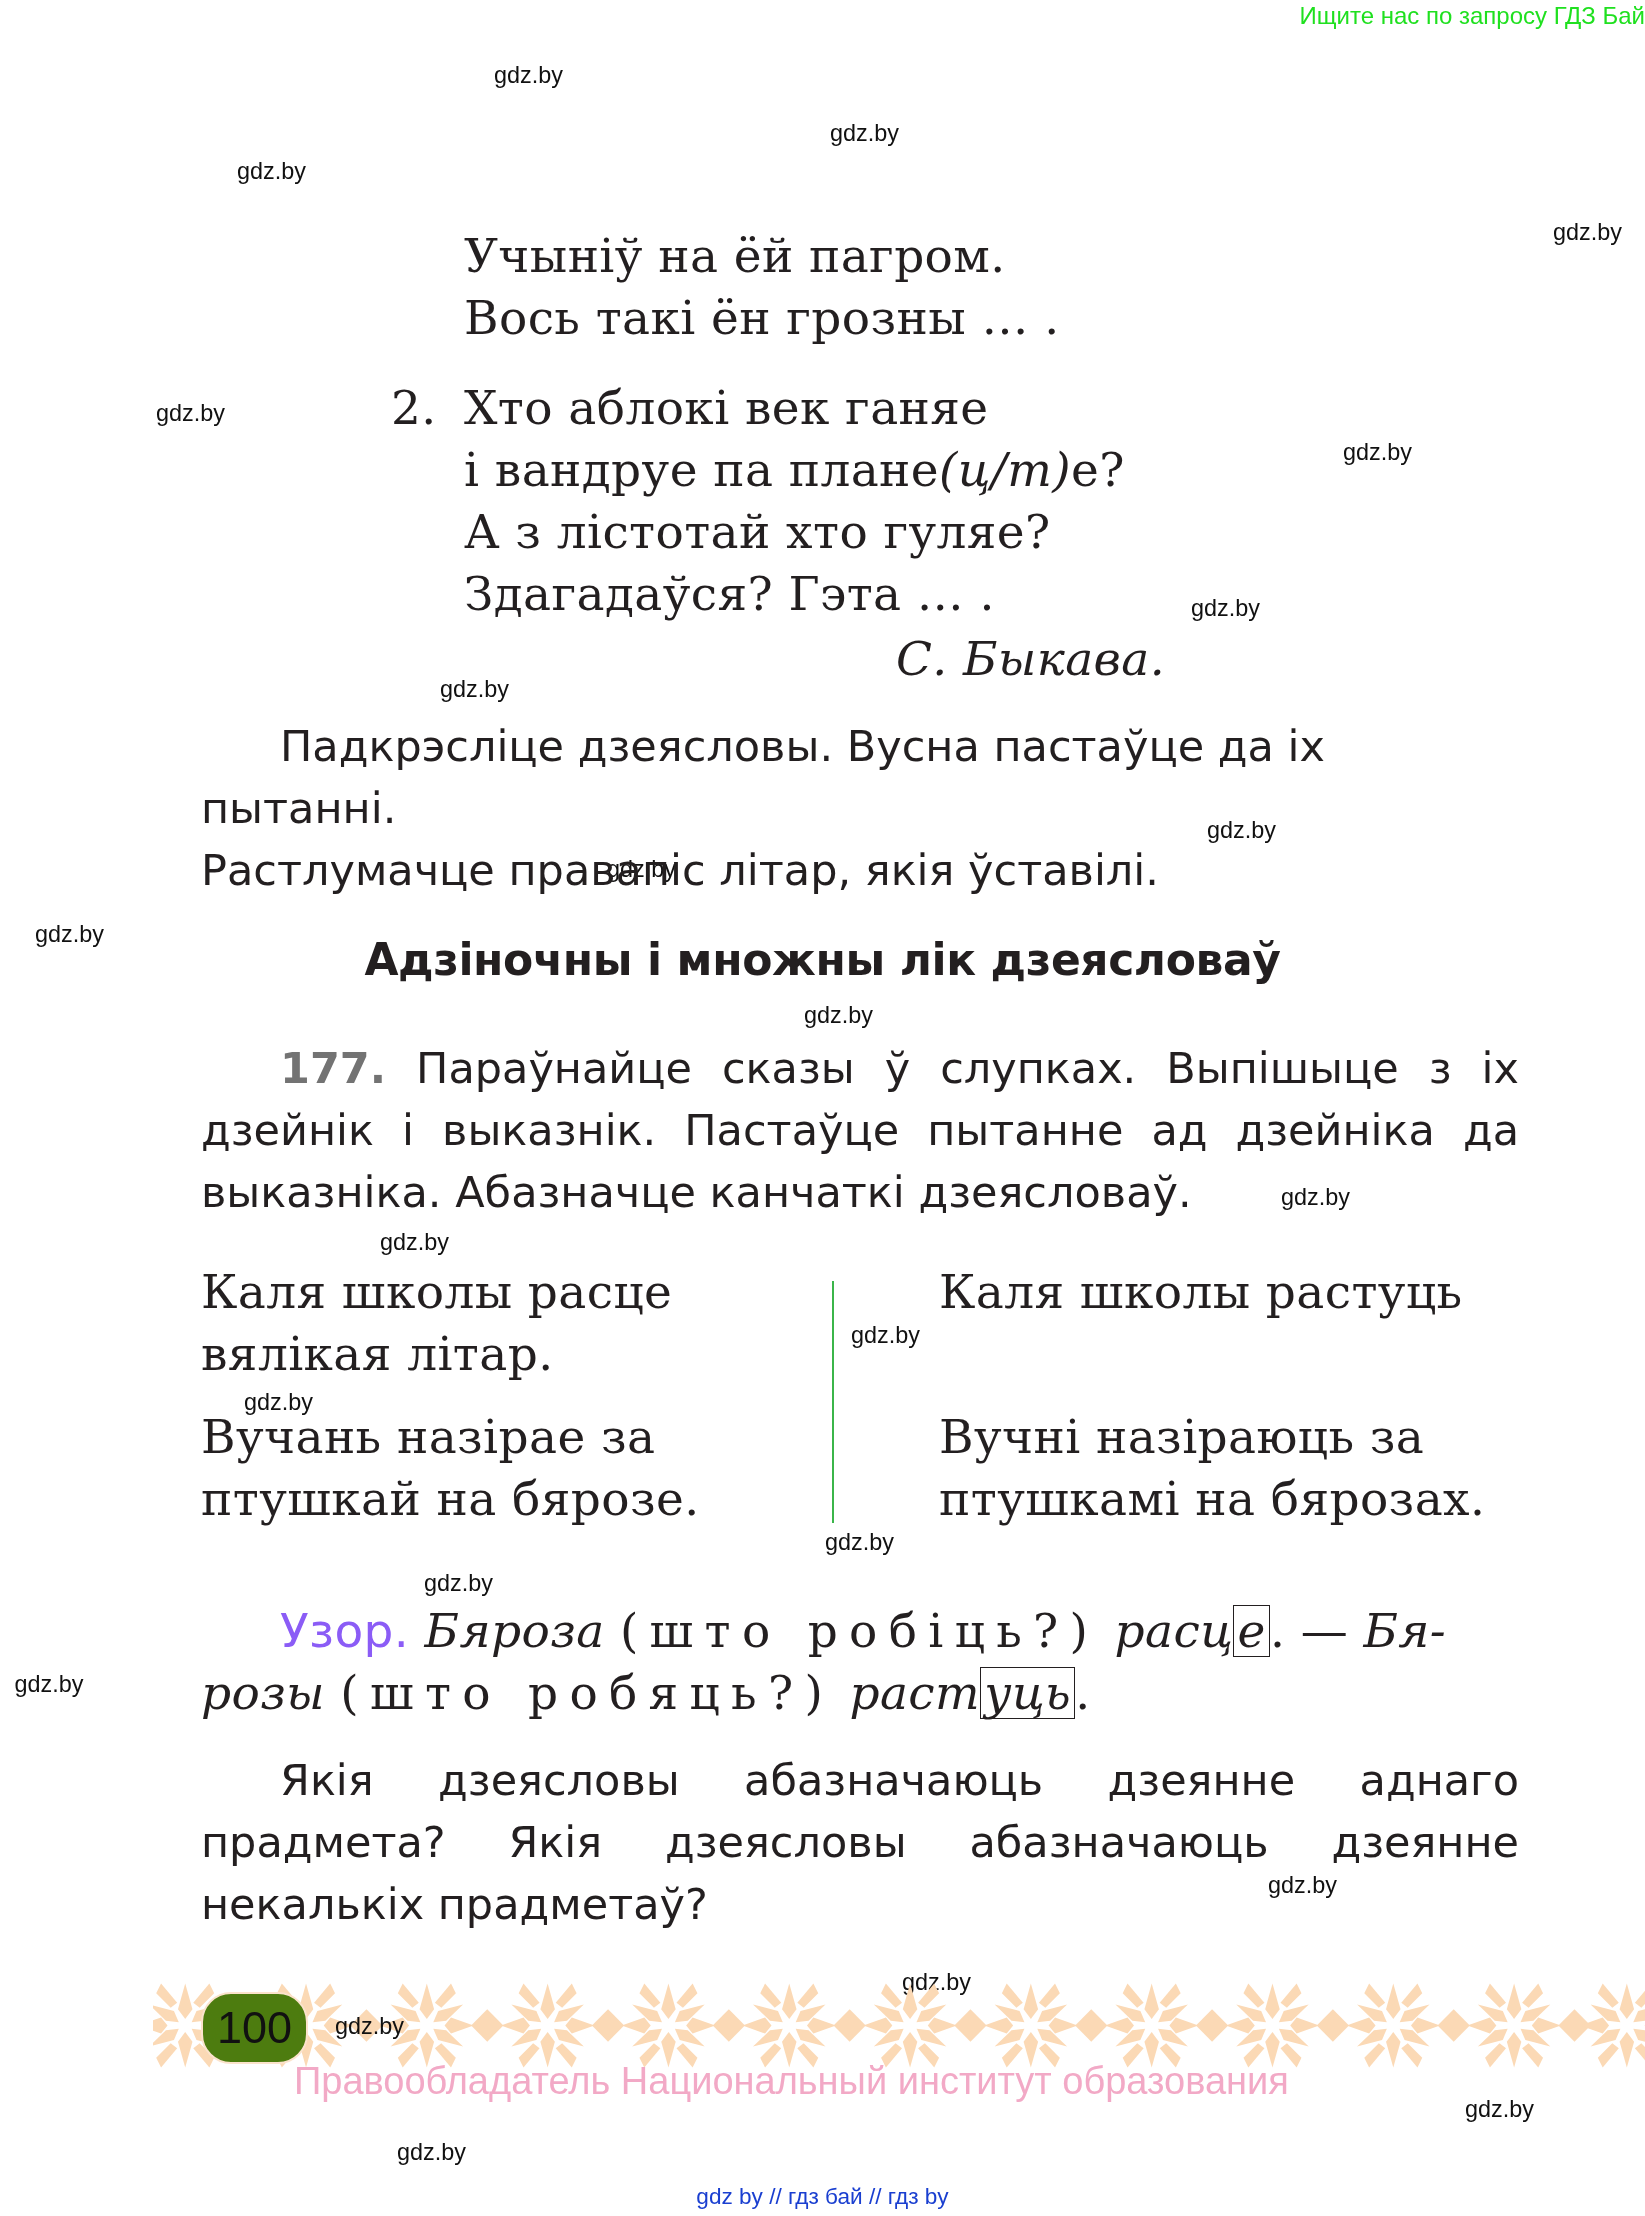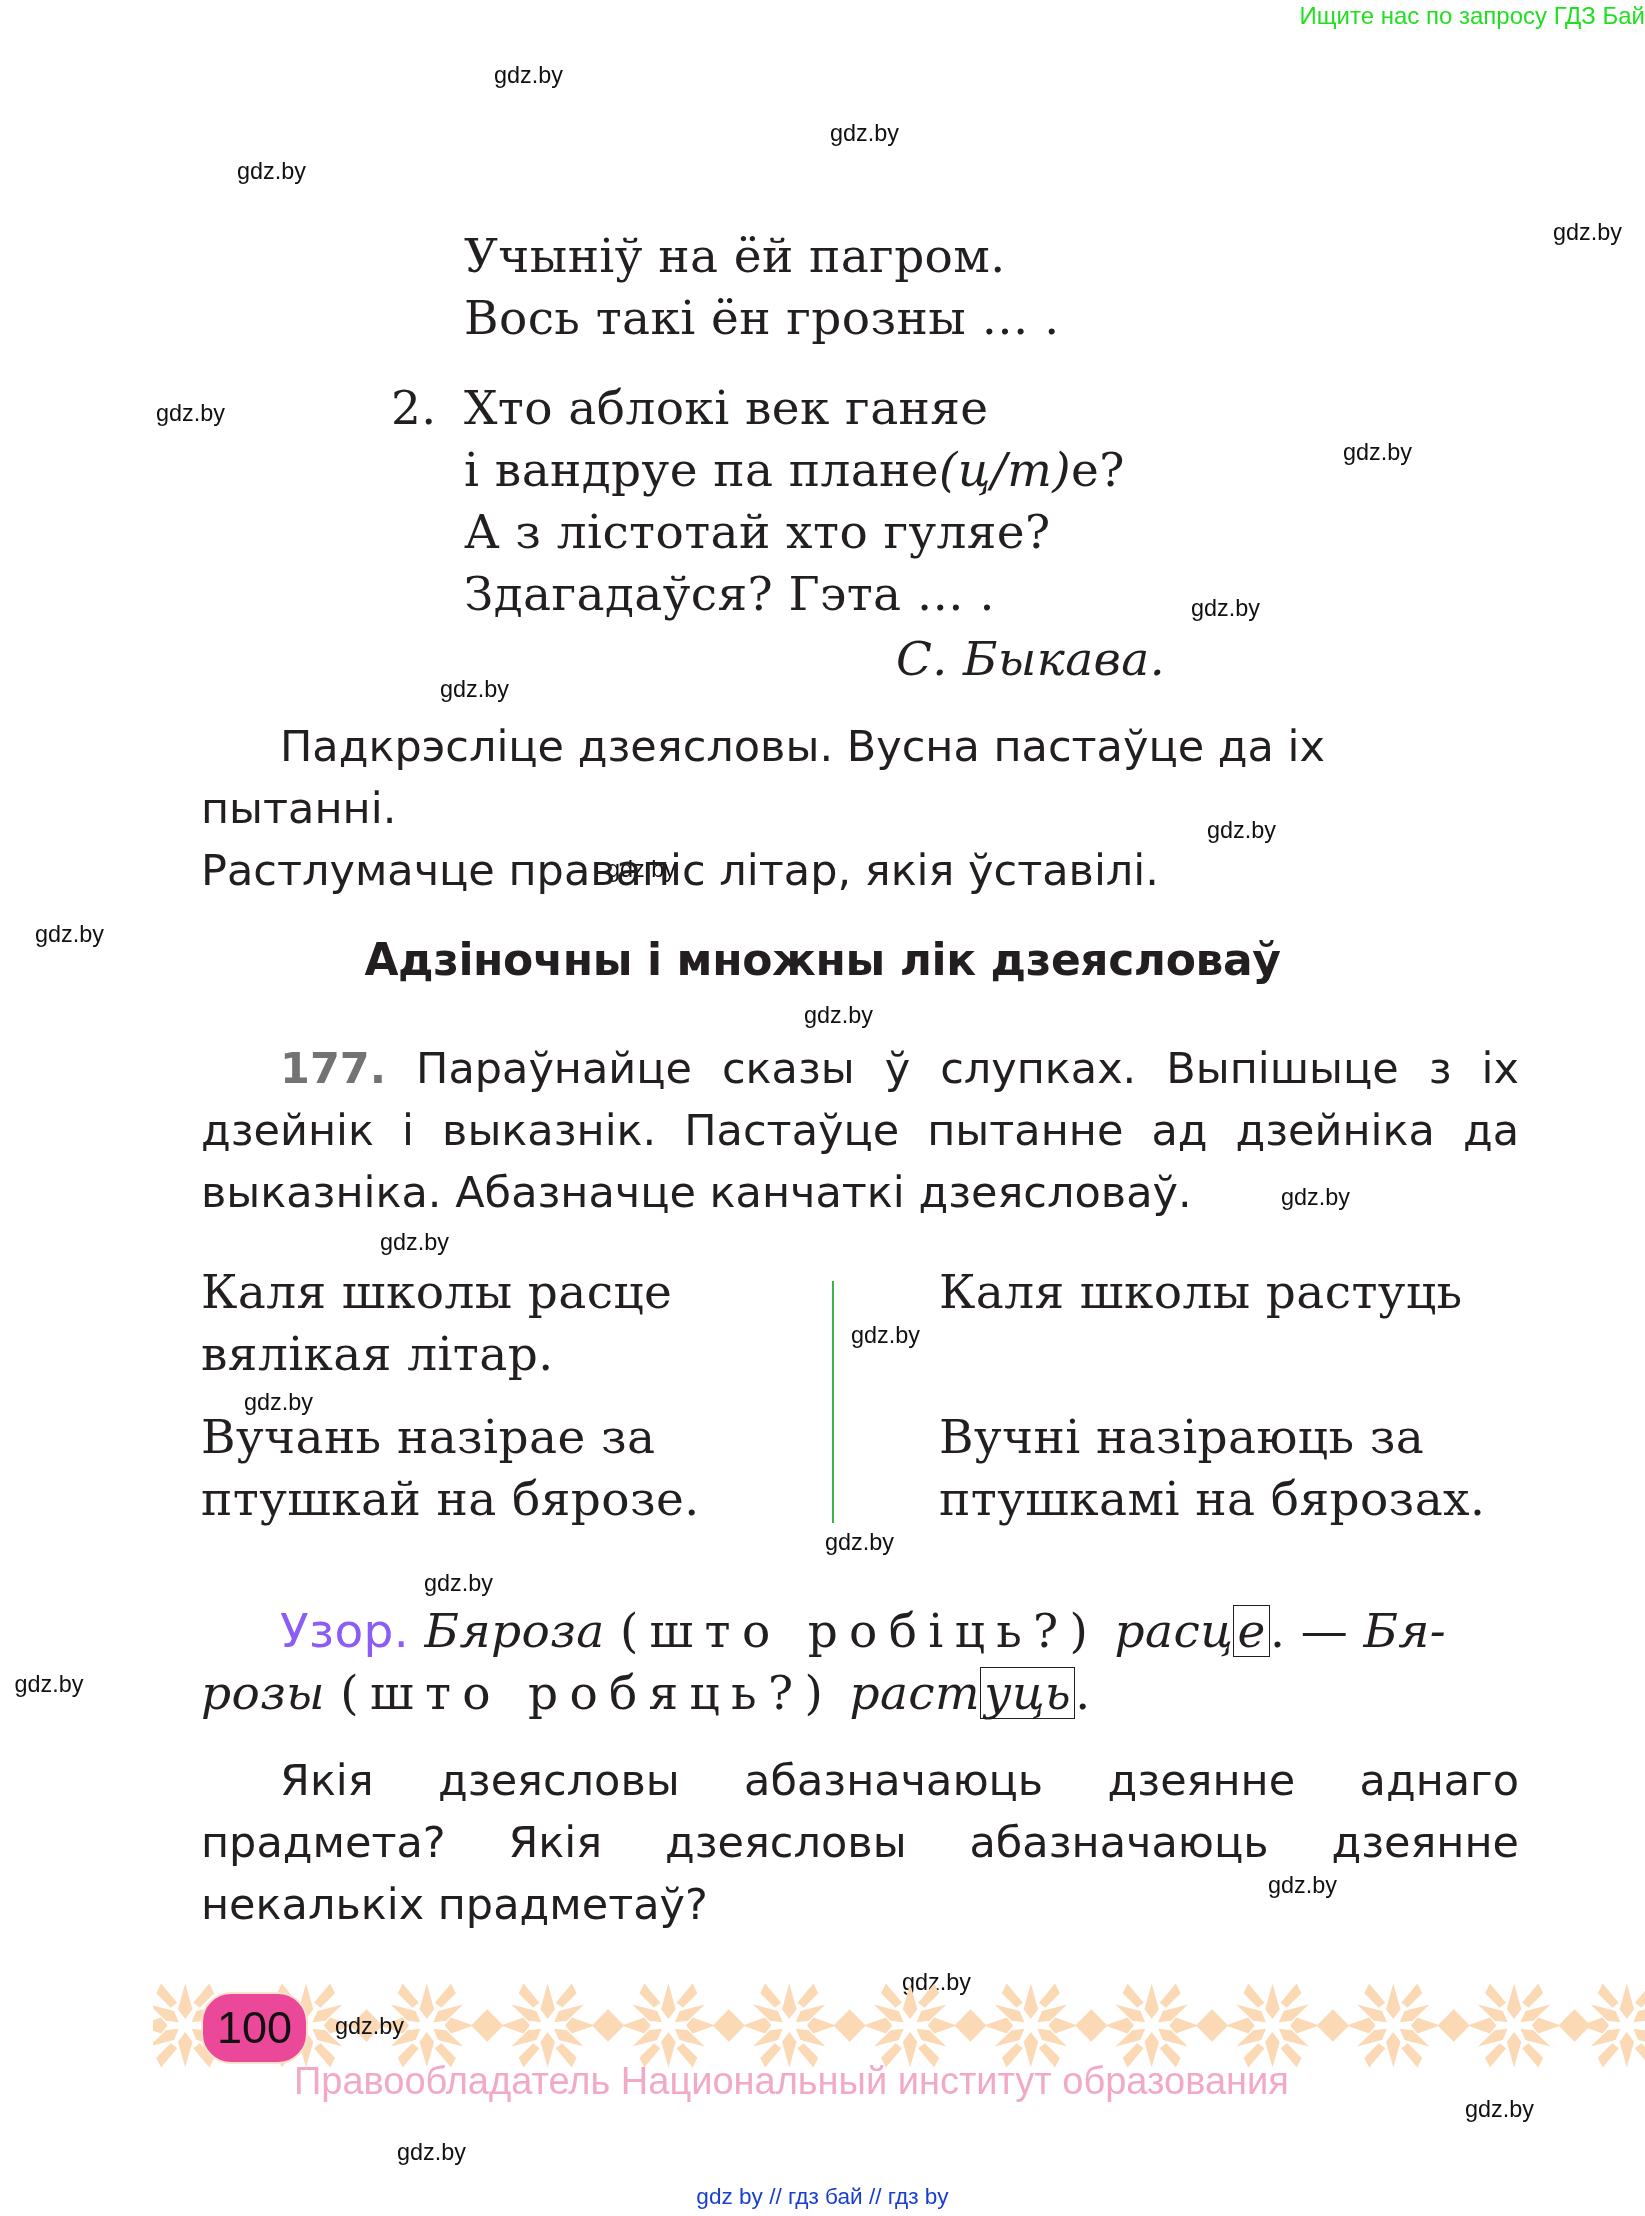--- a/index.html
+++ b/index.html
@@ -38,21 +38,21 @@
   .ex-num { color: #737373; font-weight: bold; }
   .col { position: absolute; }
   .col .serif { position: absolute; left: 0; }
   .divider { position: absolute; left: 832px; top: 1281px; width: 2.4px; height: 242px; background: #3bb54a; }
   .uzor-label { color: #8b5cf6; font-family: "DejaVu Sans", sans-serif; }
   .box { border: 1.6px solid #231f20; padding: 0 3.2px; display: inline-block; line-height: 50px; }
   .spaced { letter-spacing: 11.3px; }
   .ornament { position: absolute; left: 153px; top: 1981px; width: 1498px; height: 89px; }
   .page-num {
     position: absolute; left: 201px; top: 1992px; width: 103px; height: 68px;
-    background: #ec4899; border: 2.4px solid #fbe3cc; border-radius: 30px;
+    background: #4d7c0f; border: 2.4px solid #fbe3cc; border-radius: 30px;
     font-family: "Liberation Sans", sans-serif; font-size: 45px; color: #111;
     display: flex; align-items: center; justify-content: center;
   }
   .rights {
     position: absolute; left: 294px; top: 2060px; font-family: "Liberation Sans", sans-serif;
     font-size: 38px; color: #f2a9c6; white-space: nowrap;
   }
   .bottom-links {
     position: absolute; left: 0; width: 1645px; top: 2184px; text-align: center;
     font-family: "Liberation Sans", sans-serif; font-size: 22.6px; color: #1a3fd0;

